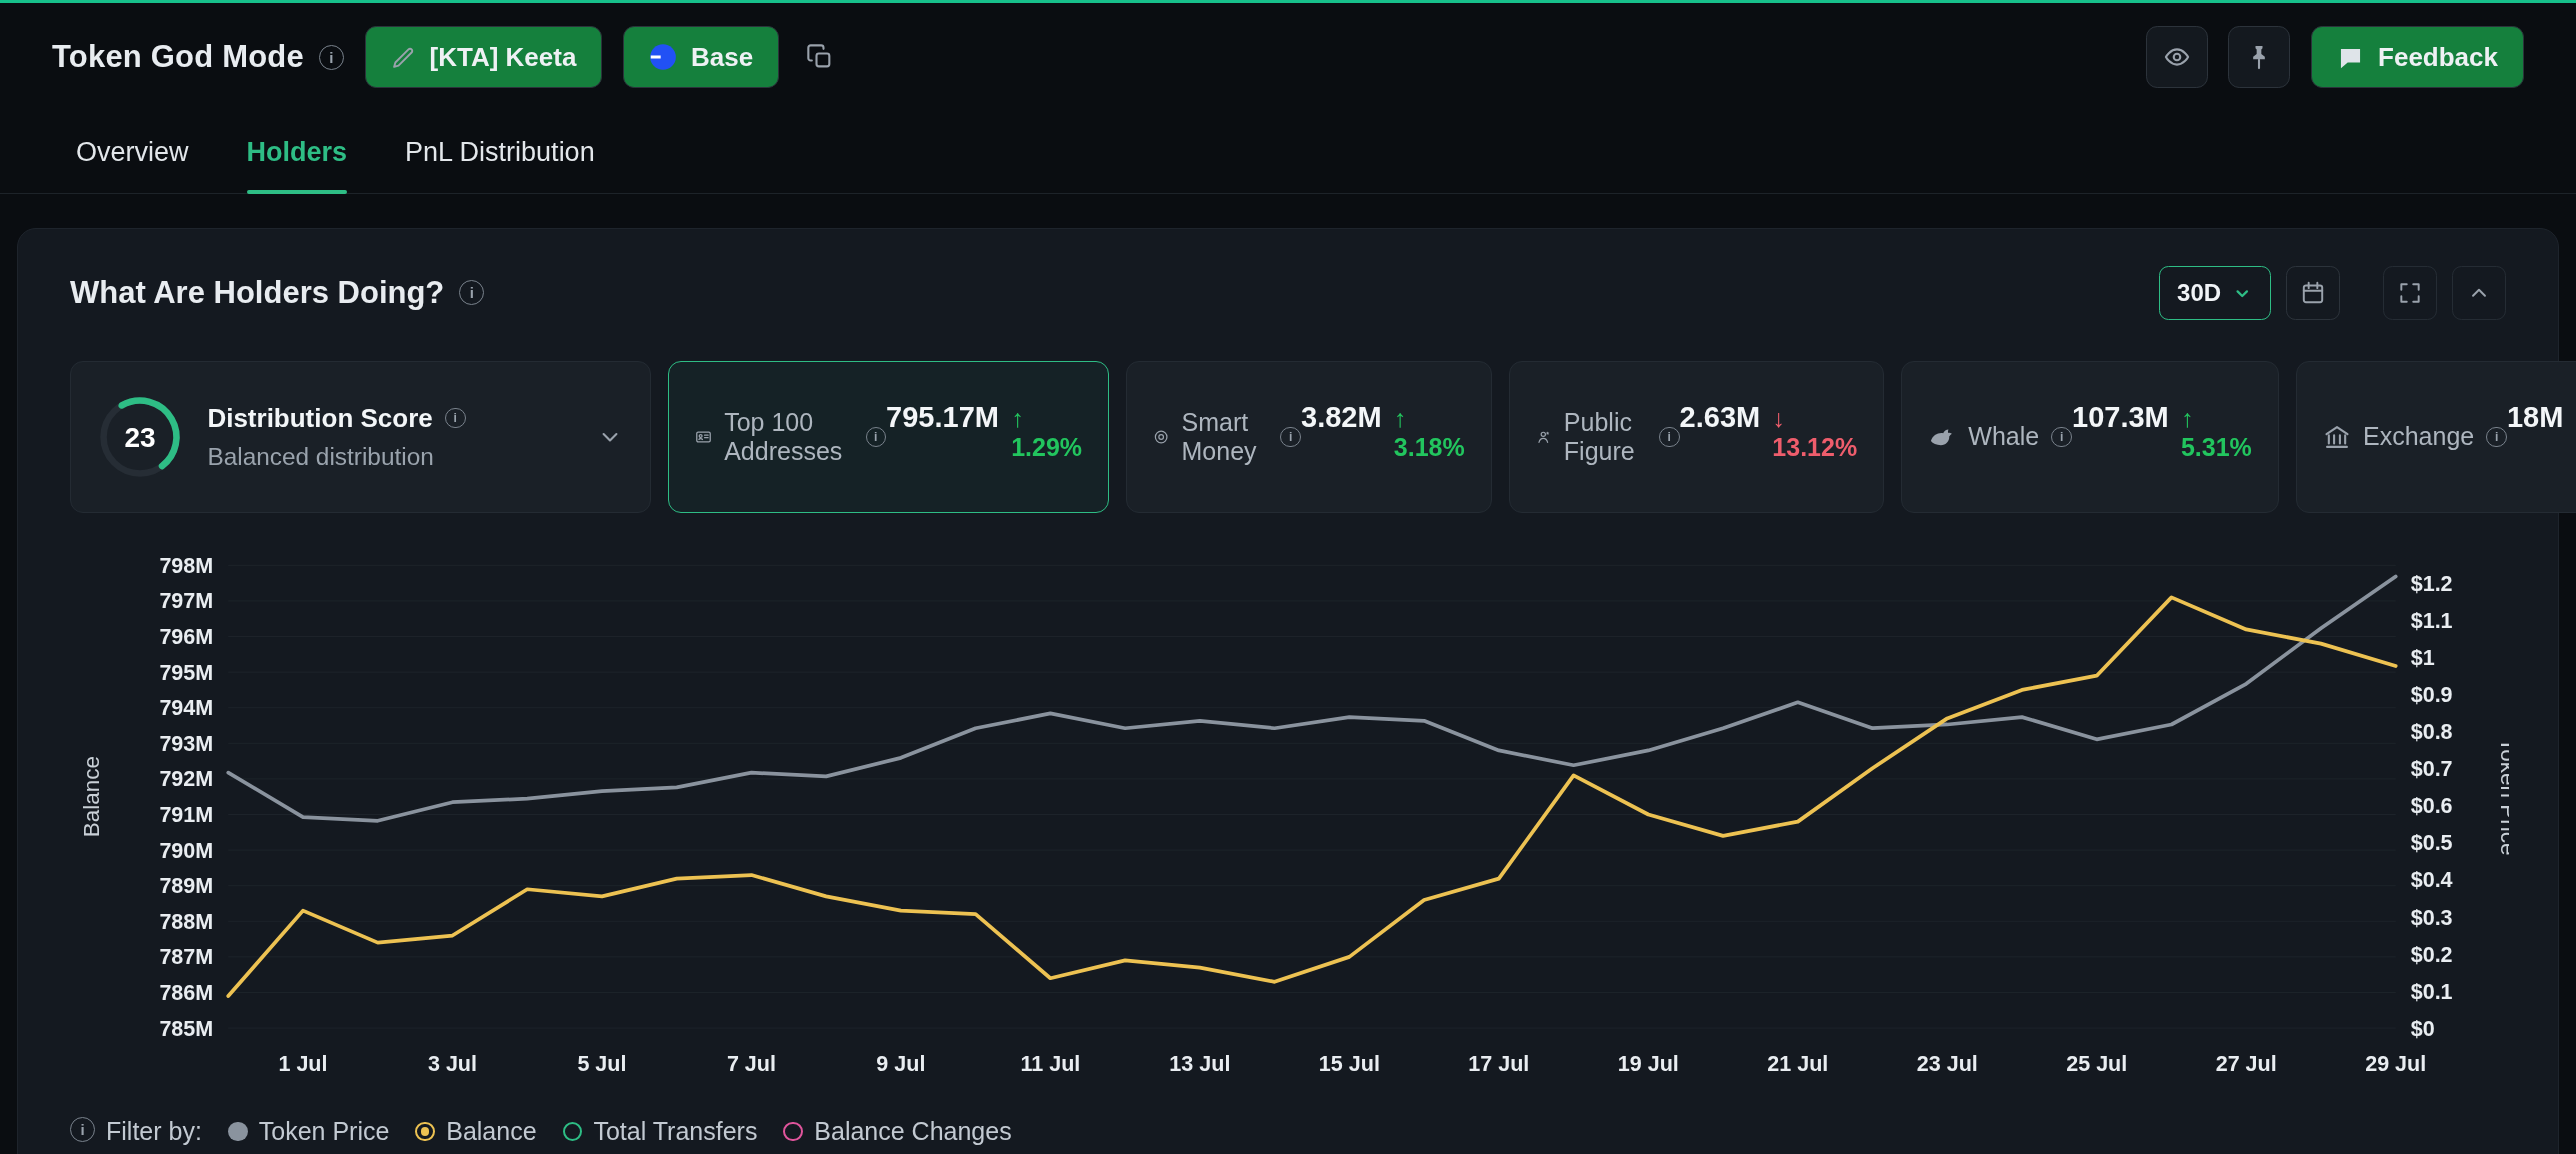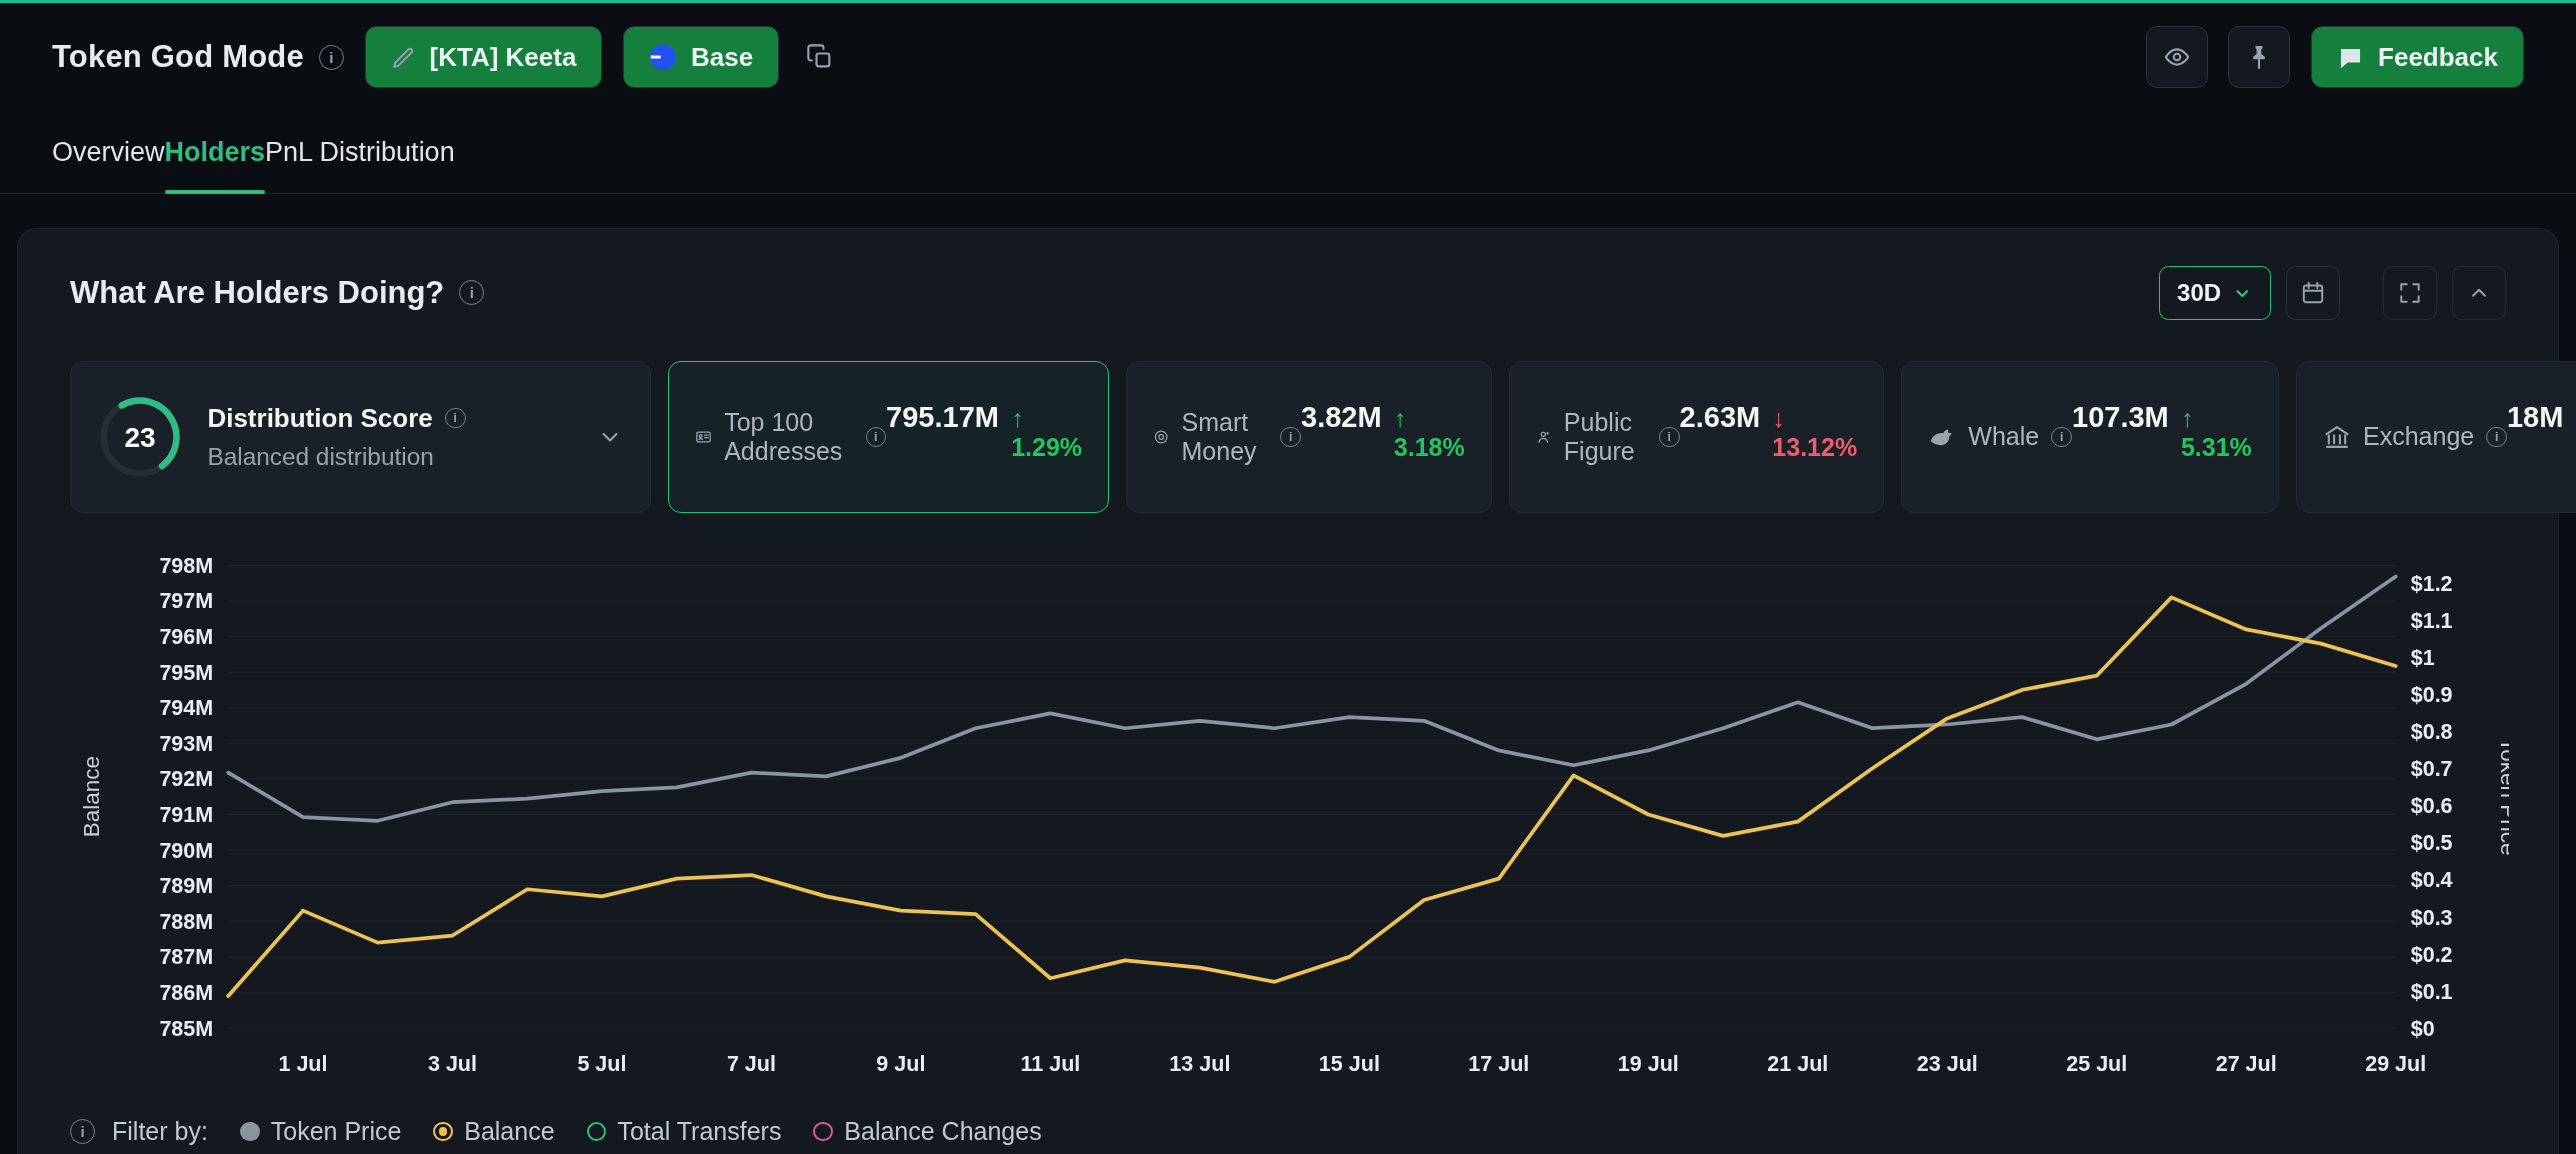--- a/index.html
+++ b/index.html
@@ -31,21 +31,21 @@
   .ghost-btn { display:flex; align-items:center; justify-content:center; width:41px; height:62px; }
   .spacer { flex:1; }
   .icon-btn {
     width:62px; height:62px; border:0.9px solid #2c333b; border-radius:11.2px;
     background:#14191f; display:flex; align-items:center; justify-content:center;
   }
   svg.icon { stroke:#9aa2ac; fill:none; stroke-width:1.8; stroke-linecap:round; stroke-linejoin:round; }
   svg.icon.bright { stroke:#dfe4e9; }
 
   
-  .tabs { display:flex; padding:0 52px; border-bottom:0.9px solid #1d2329; height:82px; }
+  .tabs { display:flex; gap:58px; padding:0 76px; border-bottom:0.9px solid #1d2329; height:82px; }
   .tab { display:flex; align-items:center; font-size:27px; color:#e3e7eb; position:relative; }
   .tab.active { color:#2ebd85; font-weight:600; }
   .tab.active::after { content:""; position:absolute; left:0; right:0; bottom:-0.9px; height:3.7px; background:#2ebd85; border-radius:1.9px; }
 
   
   .panel { margin:34px 17px 0; background:#141920; border:0.9px solid #1e242c; border-radius:19px; padding:37px 52px 34px; }
   .panel-header { display:flex; align-items:center; }
   .panel-title { font-size:31px; font-weight:700; display:flex; gap:15px; align-items:center; }
   .panel-controls { margin-left:auto; display:flex; gap:15px; align-items:center; }
   .range-select {
@@ -74,21 +74,21 @@
   .dist-sub { font-size:24.4px; color:#9aa3ad; margin-top:9.4px; }
   .dist-chevron { margin-left:auto; }
   .gauge-num { fill:#ffffff; font-size:30px; font-weight:700; }
 
   
   .chart-wrap { margin-top:28px; }
   svg text.tick { fill:#e9edf1; font-size:23px; font-weight:700; font-family:"Liberation Sans","DejaVu Sans",sans-serif; }
   svg text.axis-title { fill:#c9d0d7; font-size:24px; font-family:"Liberation Sans","DejaVu Sans",sans-serif; }
 
   
-  .legend-row { display:flex; align-items:center; gap:17px; margin-top:11.2px; font-size:25px; color:#c3cad2; }
+  .legend-row { display:flex; align-items:flex-start; gap:11px; margin-top:11.2px; font-size:25px; color:#c3cad2; }
   .legend-item { display:flex; align-items:center; gap:11.2px; margin-left:15px; }
   .swatch { width:19.7px; height:19.7px; border-radius:50%; display:inline-flex; align-items:center; justify-content:center; flex:0 0 auto; }
   .swatch.filled { background:#8a939e; }
   .swatch.ring { border:2.8px solid #888; }
   .swatch .dot { width:8.4px; height:8.4px; border-radius:50%; }
 </style>
 </head>
 <body>
 
 <div class="top-accent"></div>

